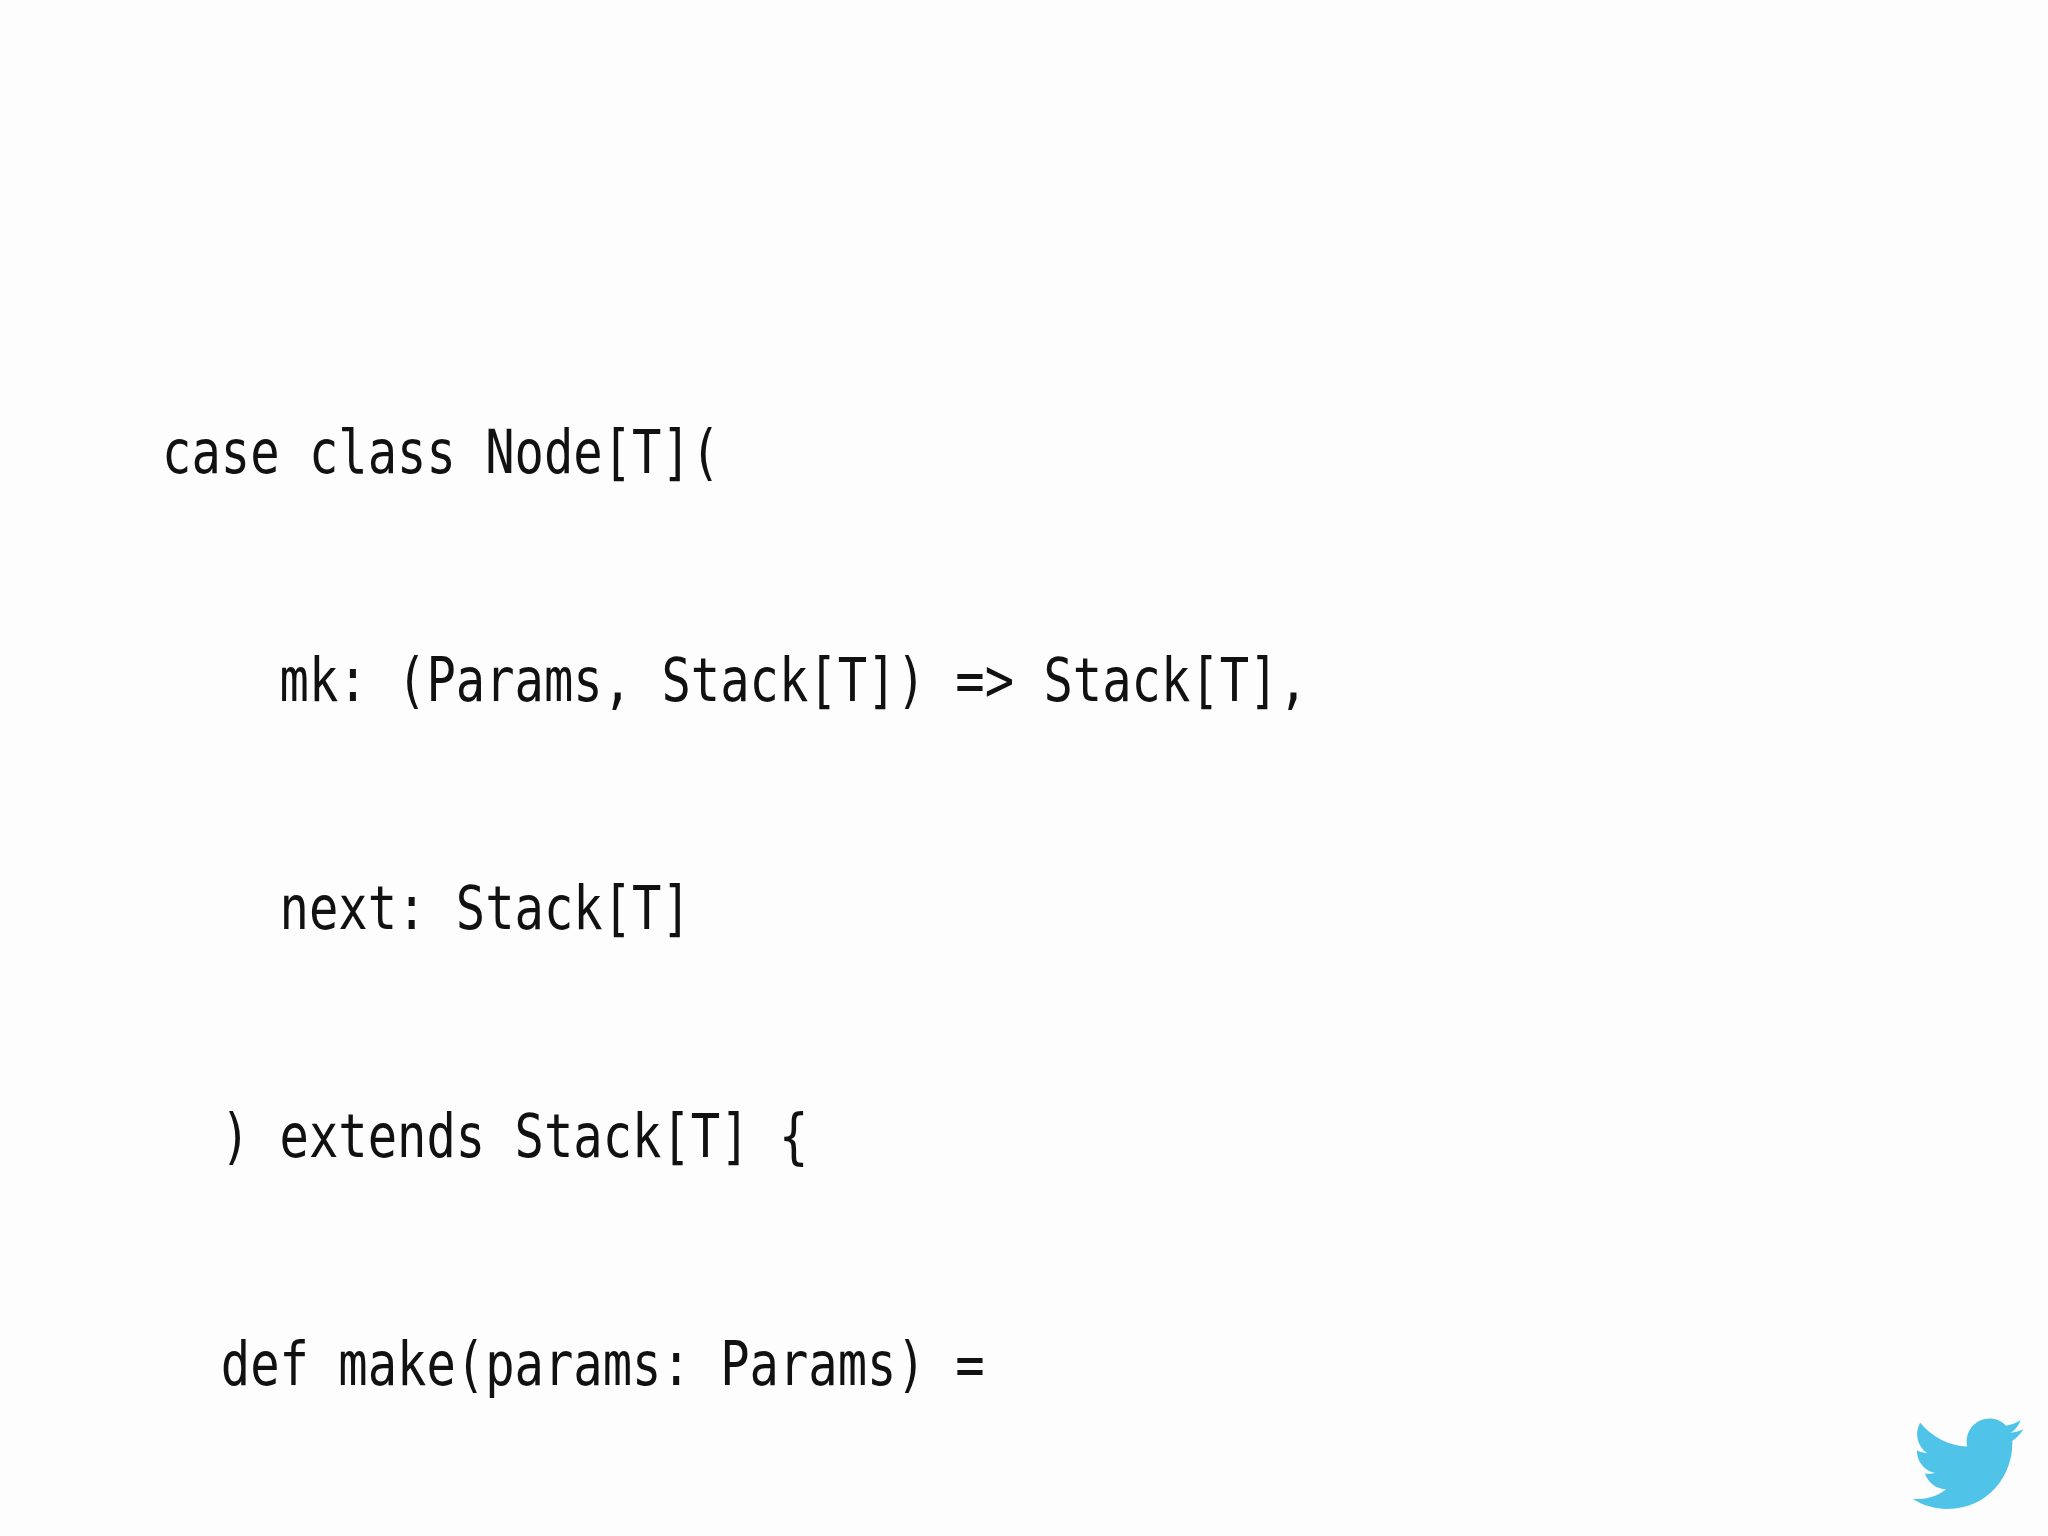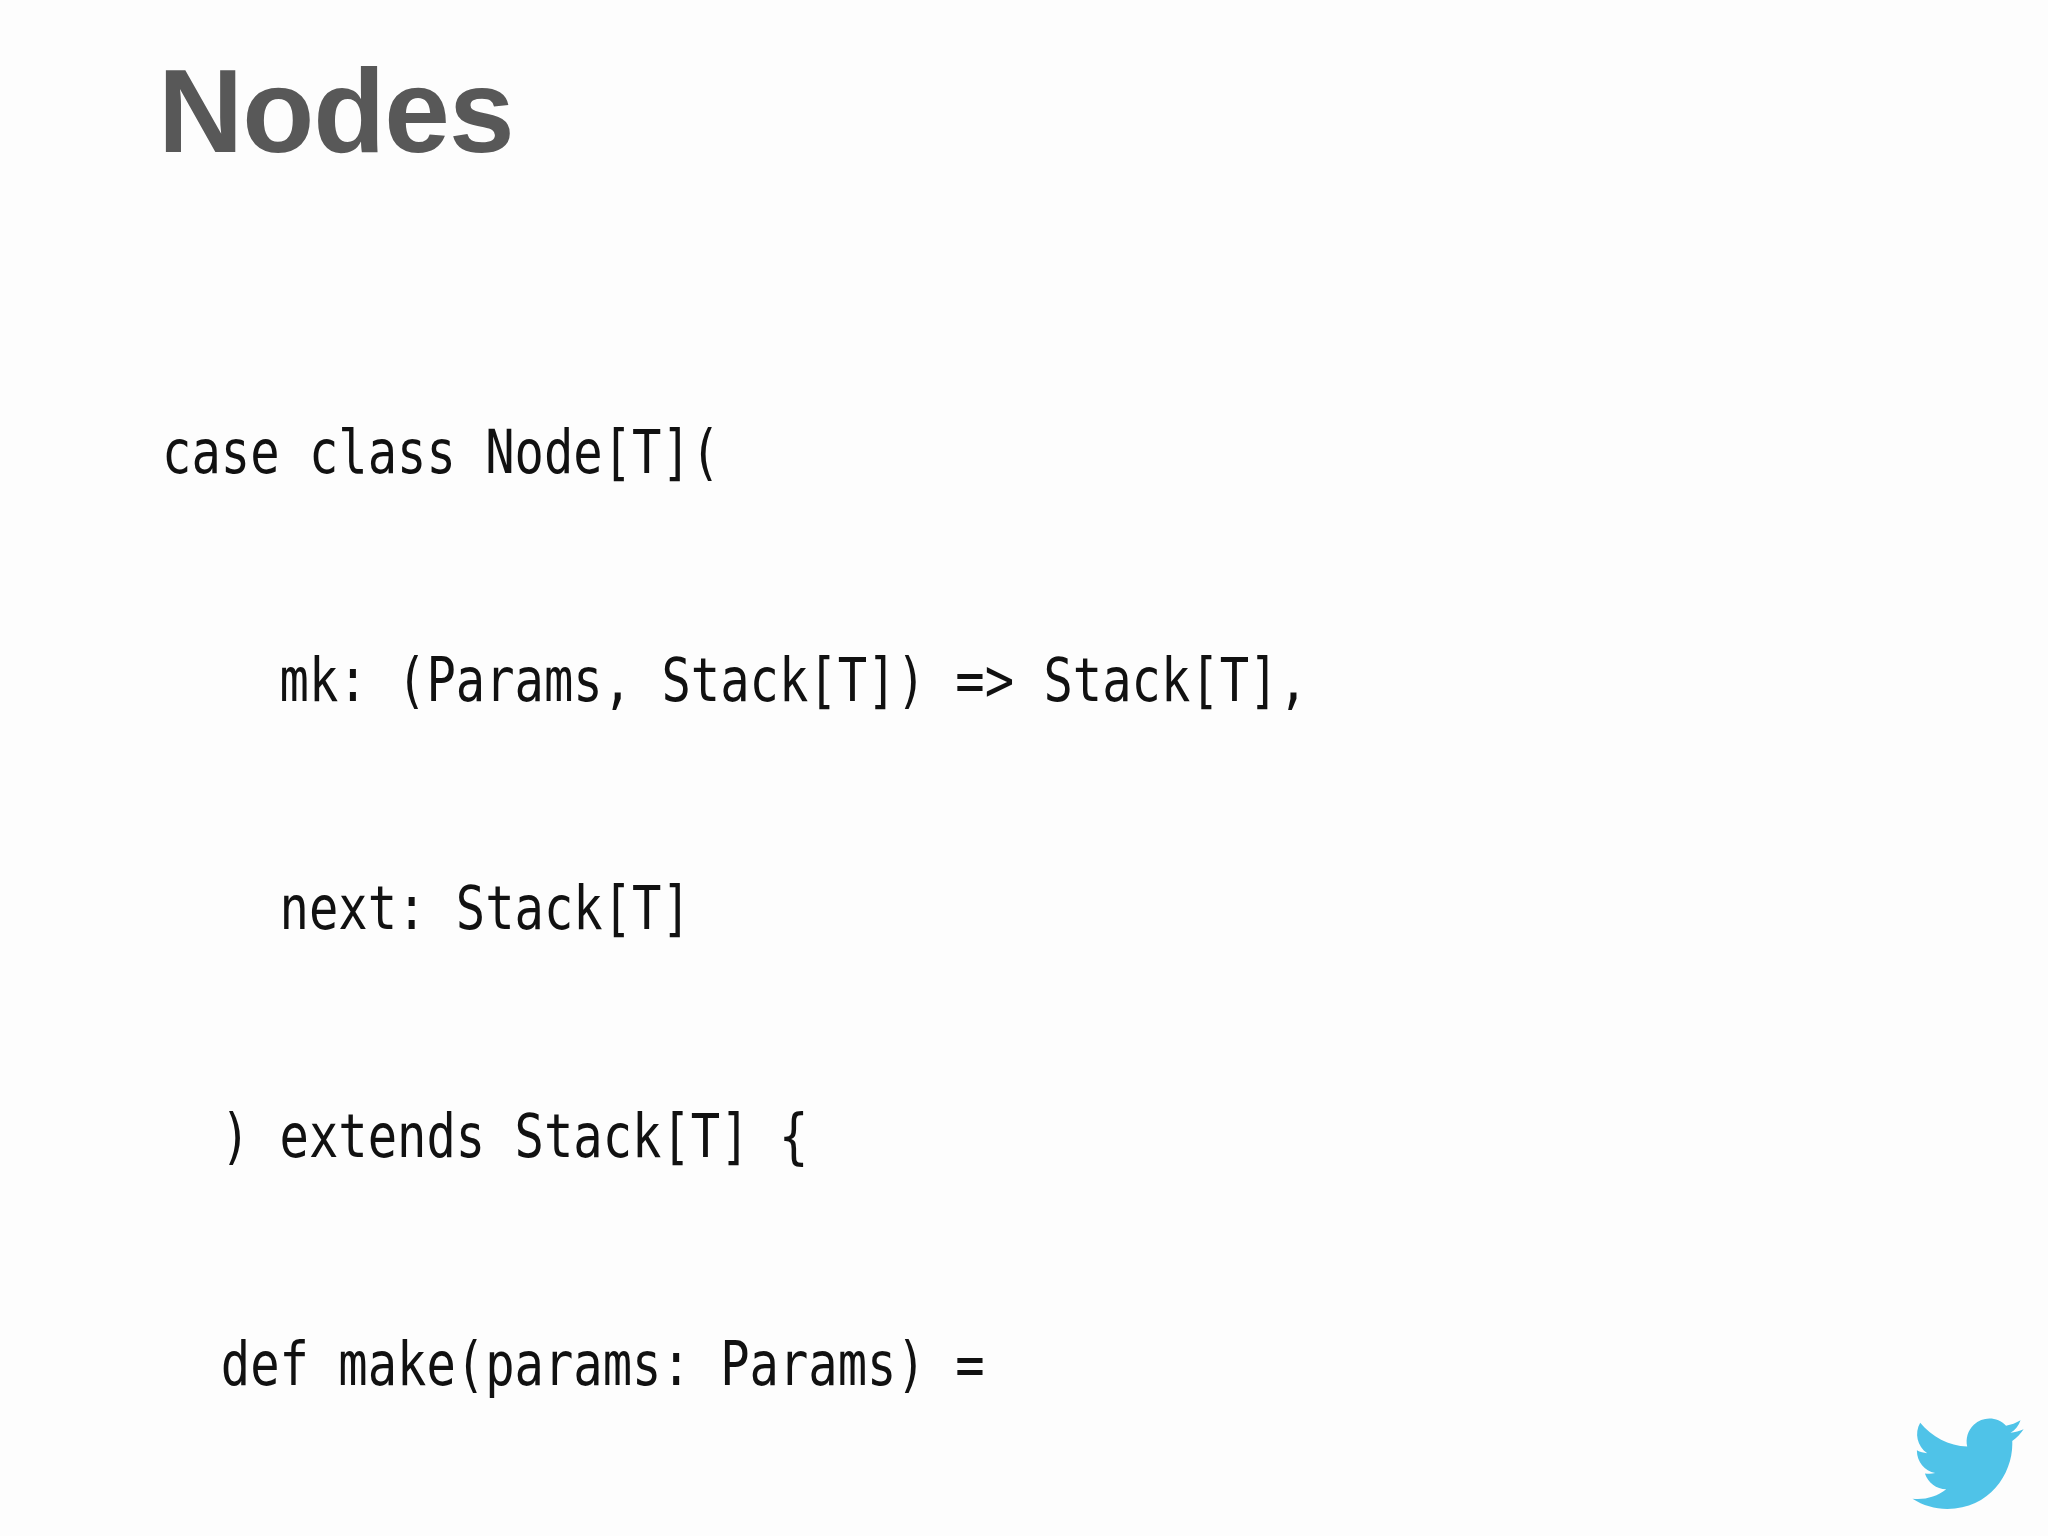--- a/index.html
+++ b/index.html
@@ -60,21 +60,20 @@
     top: 1416px;
     width: 112px;
     height: 96px;
   }
 </style>
 </head>
 <body>
 
 <div id="slide">
 
-  <div id="slide-title">Nodes</div>
 
   <div id="code-block">
     <div class="code-line">case class Node[T](</div>
     <div class="code-line">    mk: (Params, Stack[T]) =&gt; Stack[T],</div>
     <div class="code-line">    next: Stack[T]</div>
     <div class="code-line">  ) extends Stack[T] {</div>
     <div class="code-line">  def make(params: Params) =</div>
     
     
     

